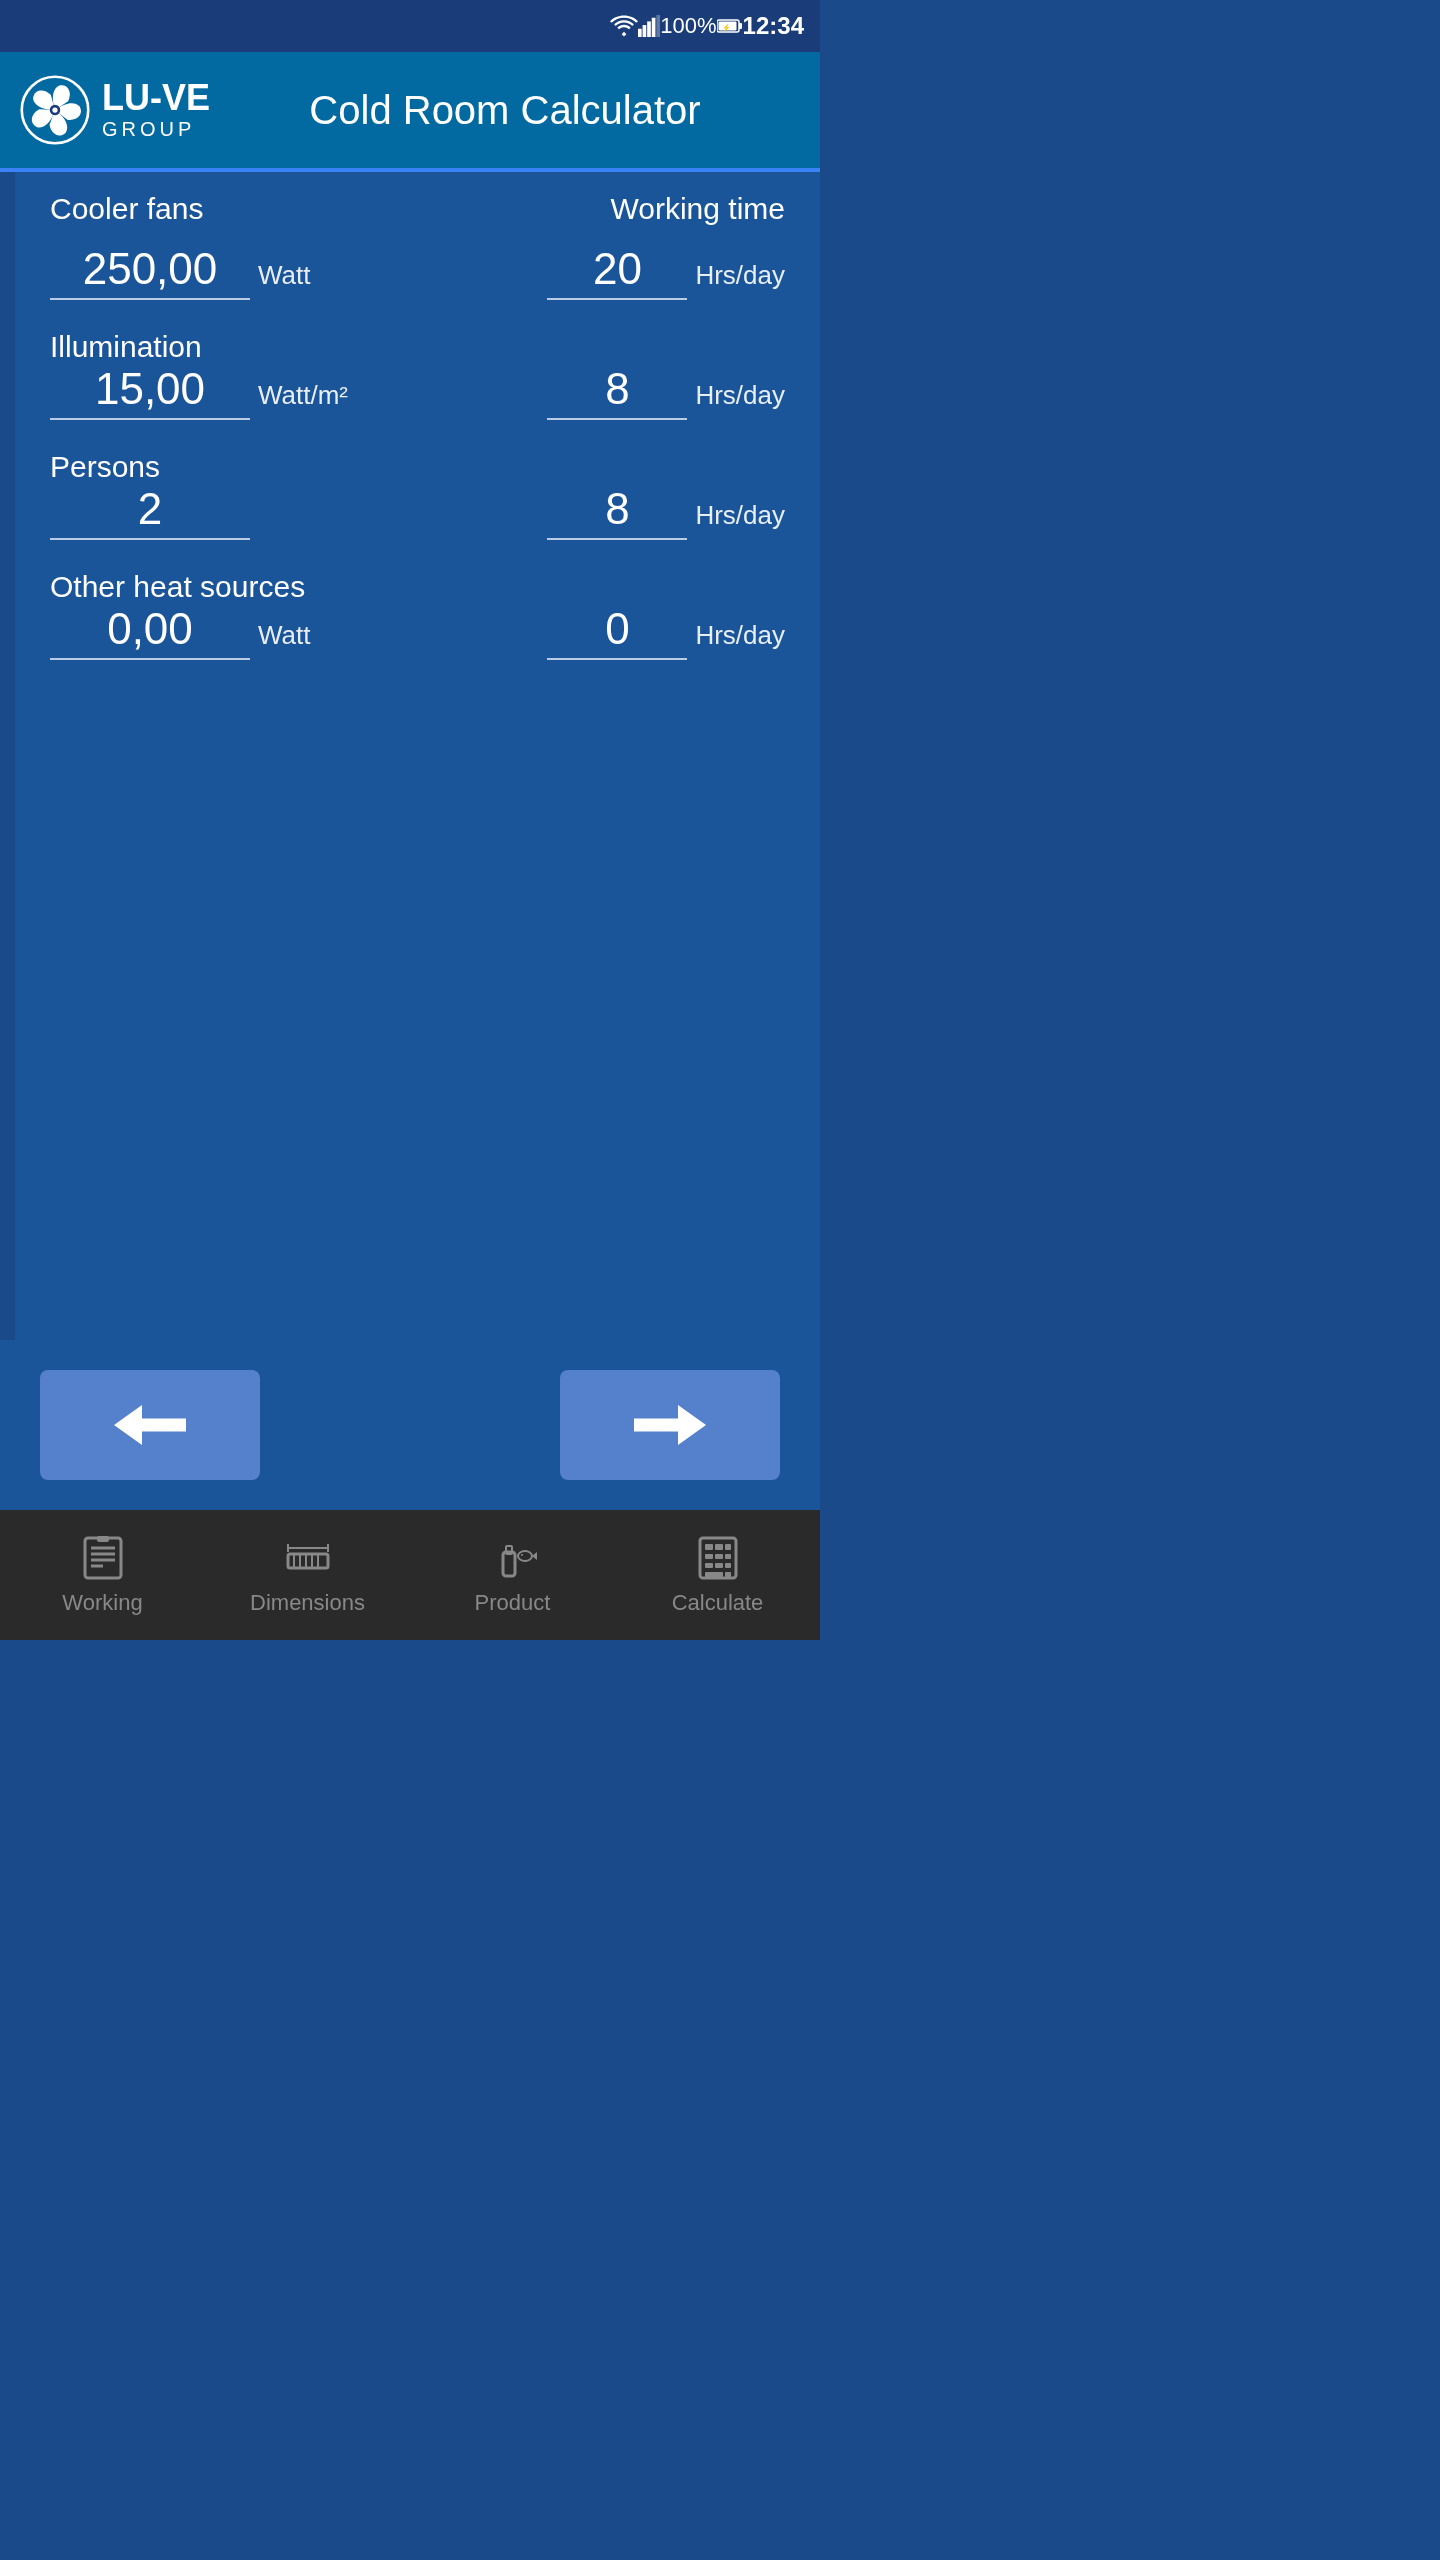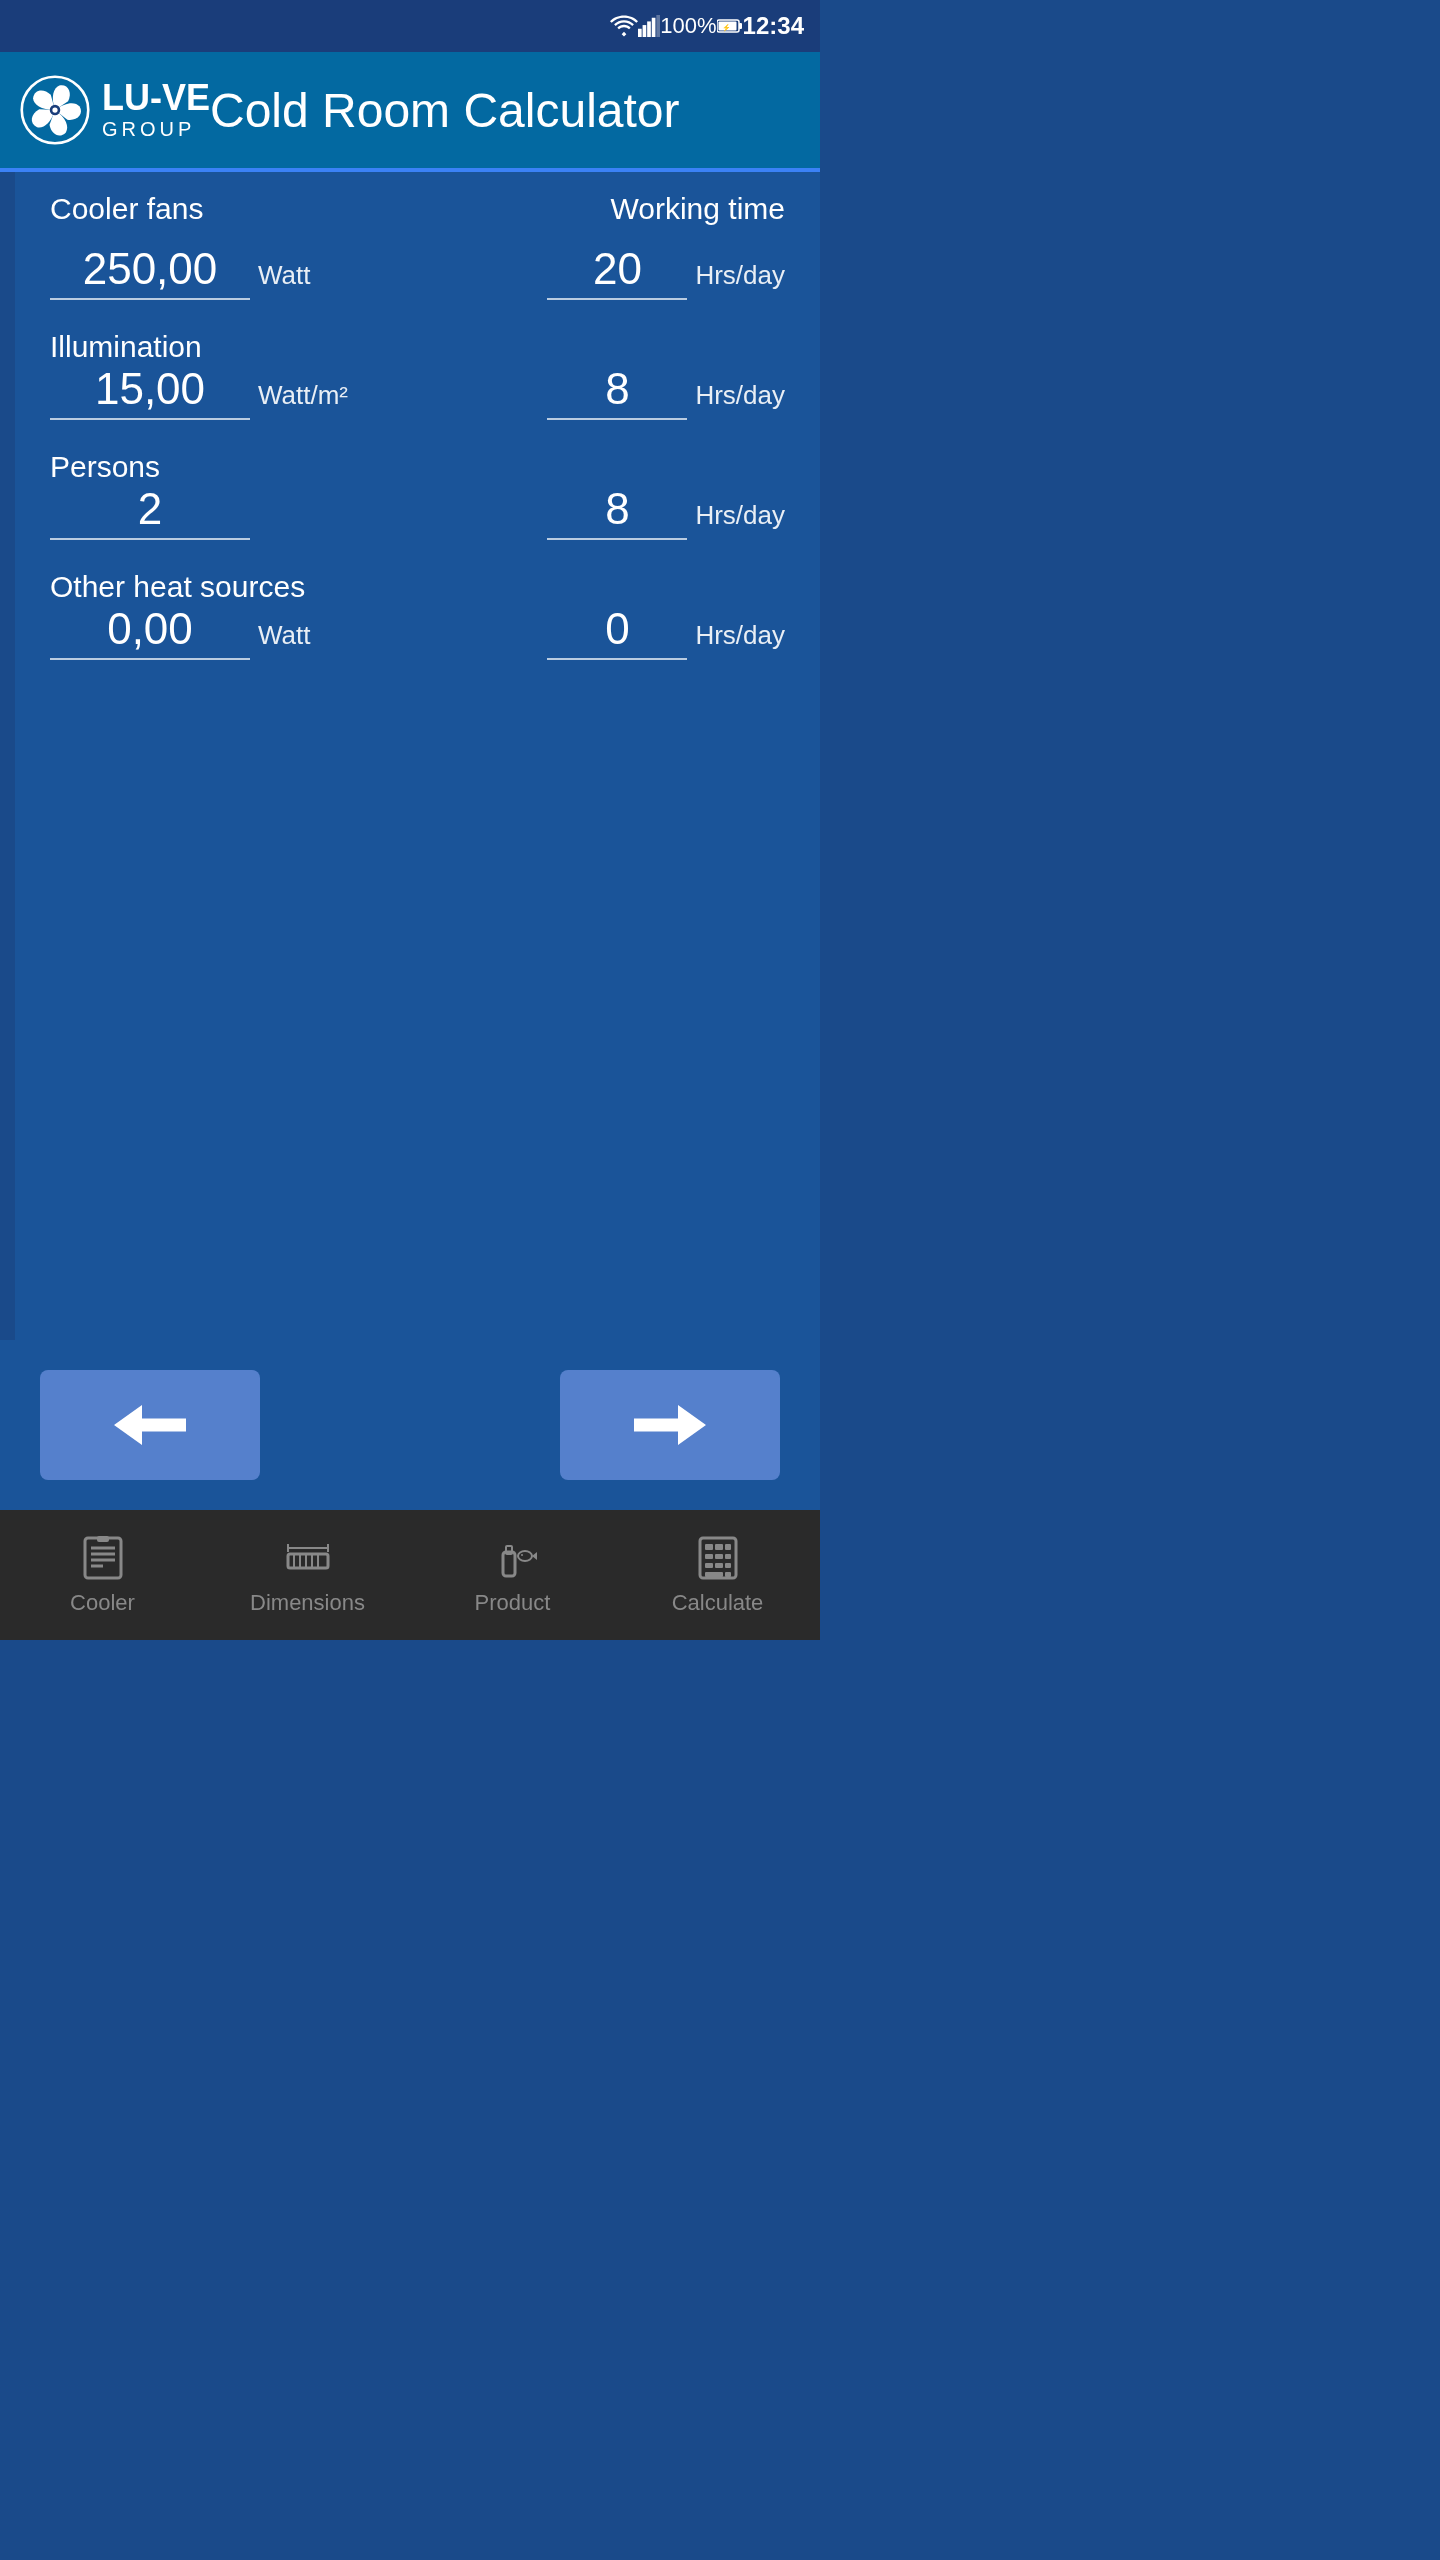--- a/index.html
+++ b/index.html
@@ -49,24 +49,24 @@
       align-items: center;
       gap: 12px;
     }
 
     .logo-icon {
       width: 70px;
       height: 70px;
     }
 
     .header-title {
-      font-size: 48px;
+      font-size: 40px;
       color: white;
       flex: 1;
-      text-align: left;
+      text-align: center;
     }
 
     
     .main-content {
       flex: 1;
       padding: 20px 35px;
       background: #1a5499;
       margin-left: 15px;
     }
 
@@ -322,21 +322,21 @@
   <div class="tab-item">
     <svg class="tab-svg inactive" viewBox="0 0 48 48">
       <rect x="6" y="4" width="36" height="40" rx="3" fill="none" stroke="#888" stroke-width="3"></rect>
       <line x1="12" y1="14" x2="36" y2="14" stroke="#888" stroke-width="3"></line>
       <line x1="12" y1="20" x2="36" y2="20" stroke="#888" stroke-width="3"></line>
       <line x1="12" y1="26" x2="36" y2="26" stroke="#888" stroke-width="3"></line>
       <line x1="12" y1="32" x2="24" y2="32" stroke="#888" stroke-width="3"></line>
 
       <rect x="18" y="2" width="12" height="6" rx="2" fill="#888"></rect>
     </svg>
-    <span class="tab-label">Cooler</span>
+    <span class="tab-label">Working</span>
   </div>
 
   <div class="tab-item">
     <svg class="tab-svg inactive" viewBox="0 0 48 48">
       <rect x="4" y="20" width="40" height="14" rx="2" fill="none" stroke="#888" stroke-width="3"></rect>
       <line x1="10" y1="20" x2="10" y2="34" stroke="#888" stroke-width="2"></line>
       <line x1="16" y1="20" x2="16" y2="34" stroke="#888" stroke-width="2"></line>
       <line x1="22" y1="20" x2="22" y2="34" stroke="#888" stroke-width="2"></line>
       <line x1="28" y1="20" x2="28" y2="34" stroke="#888" stroke-width="2"></line>
       <line x1="34" y1="20" x2="34" y2="34" stroke="#888" stroke-width="2"></line>

